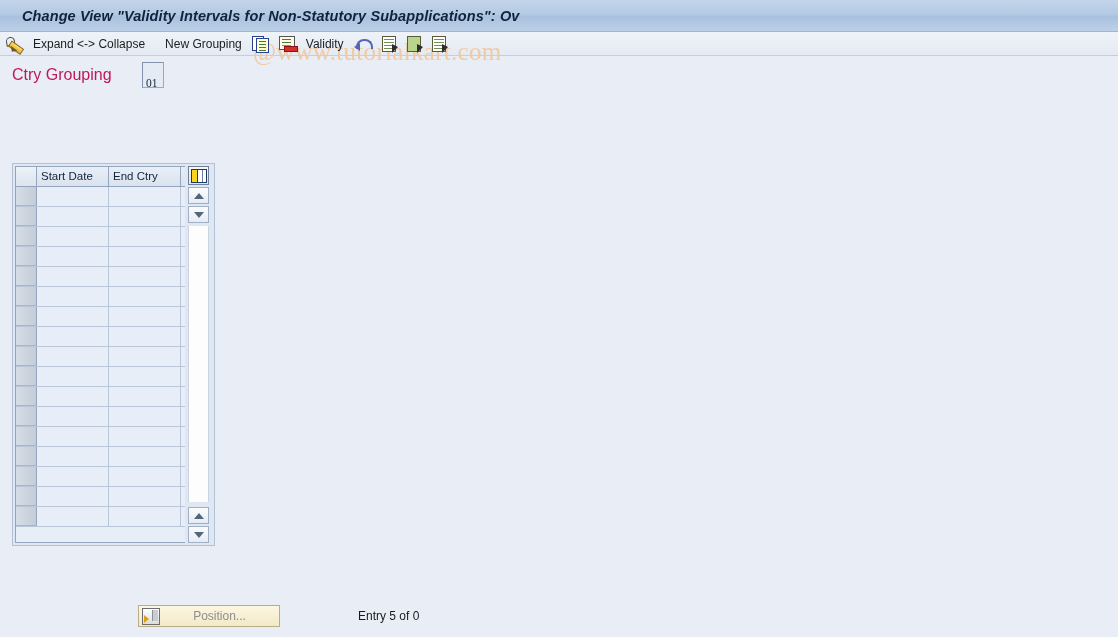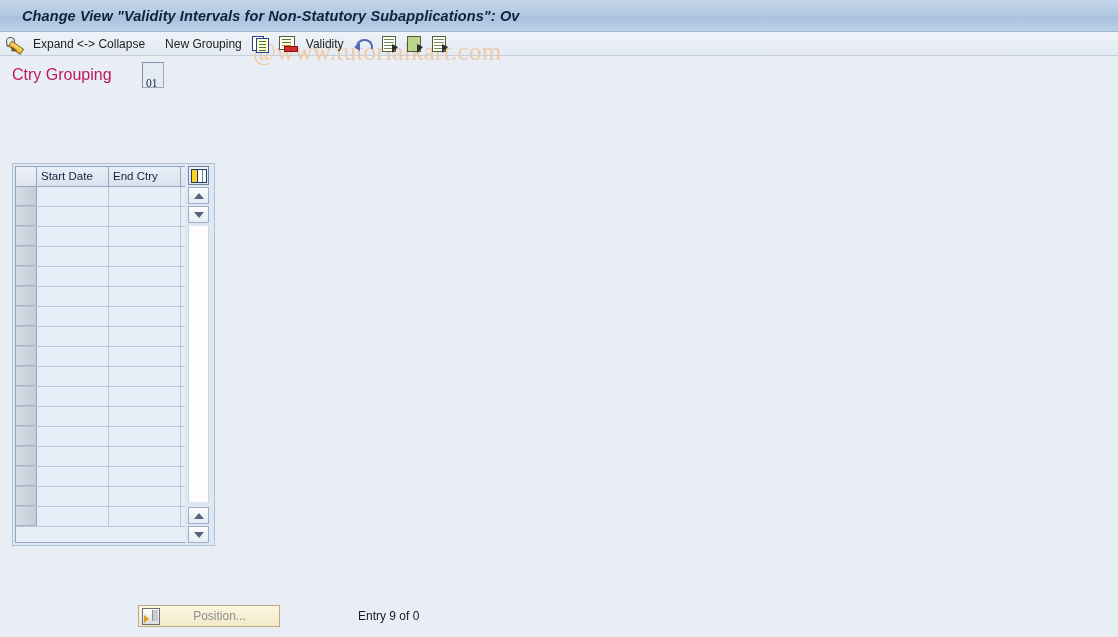--- a/index.html
+++ b/index.html
@@ -568,14 +568,14 @@
     </div>
 
   </div>
 </div>
 
 <div class="footer">
   <div class="pos-btn">
     <span class="pos-ico"></span>
     <span class="pos-label">Position...</span>
   </div>
-  <span class="entry-text">Entry 9 of 0</span>
+  <span class="entry-text">Entry 5 of 0</span>
 </div>
 
 </body></html>

